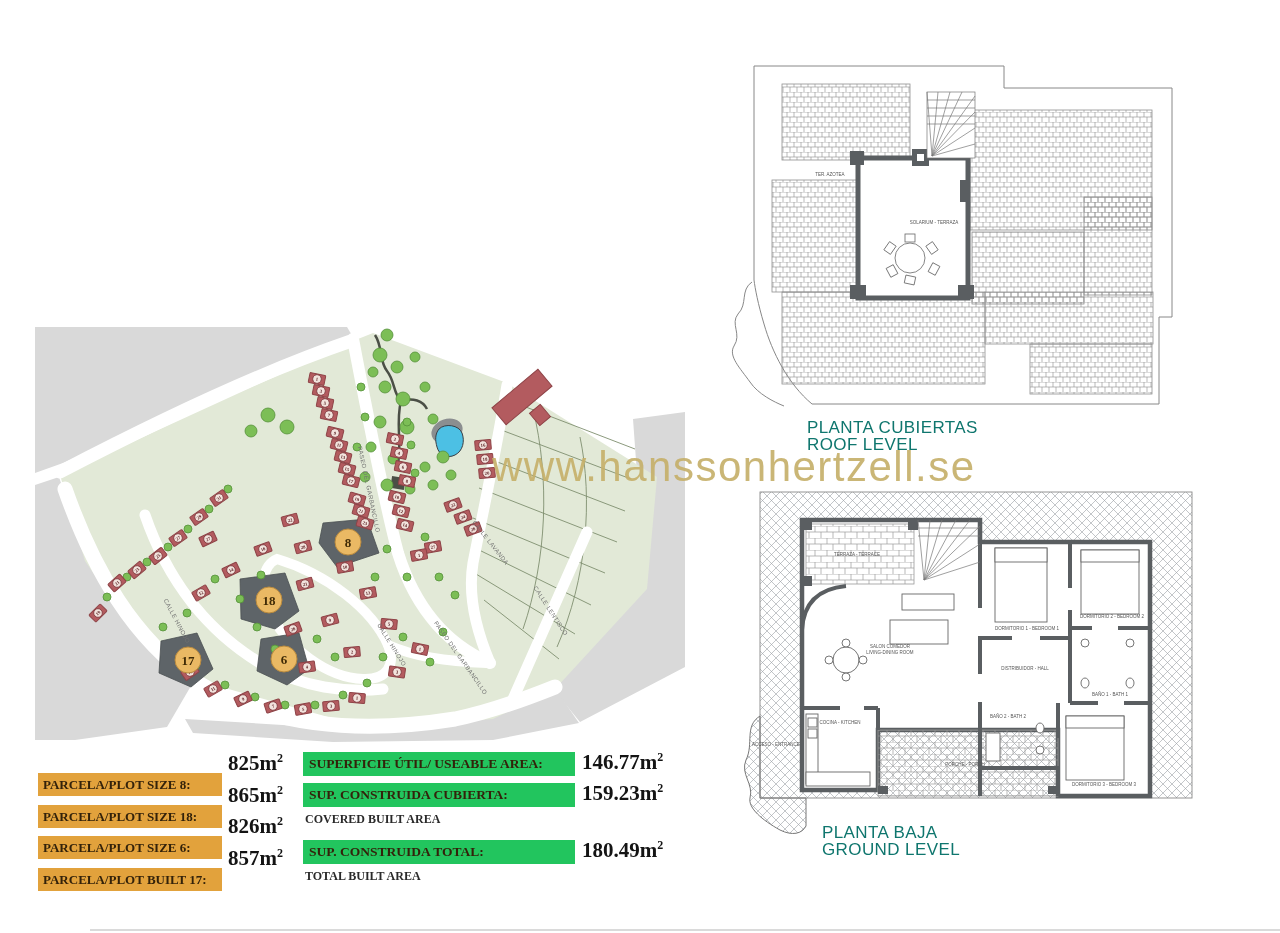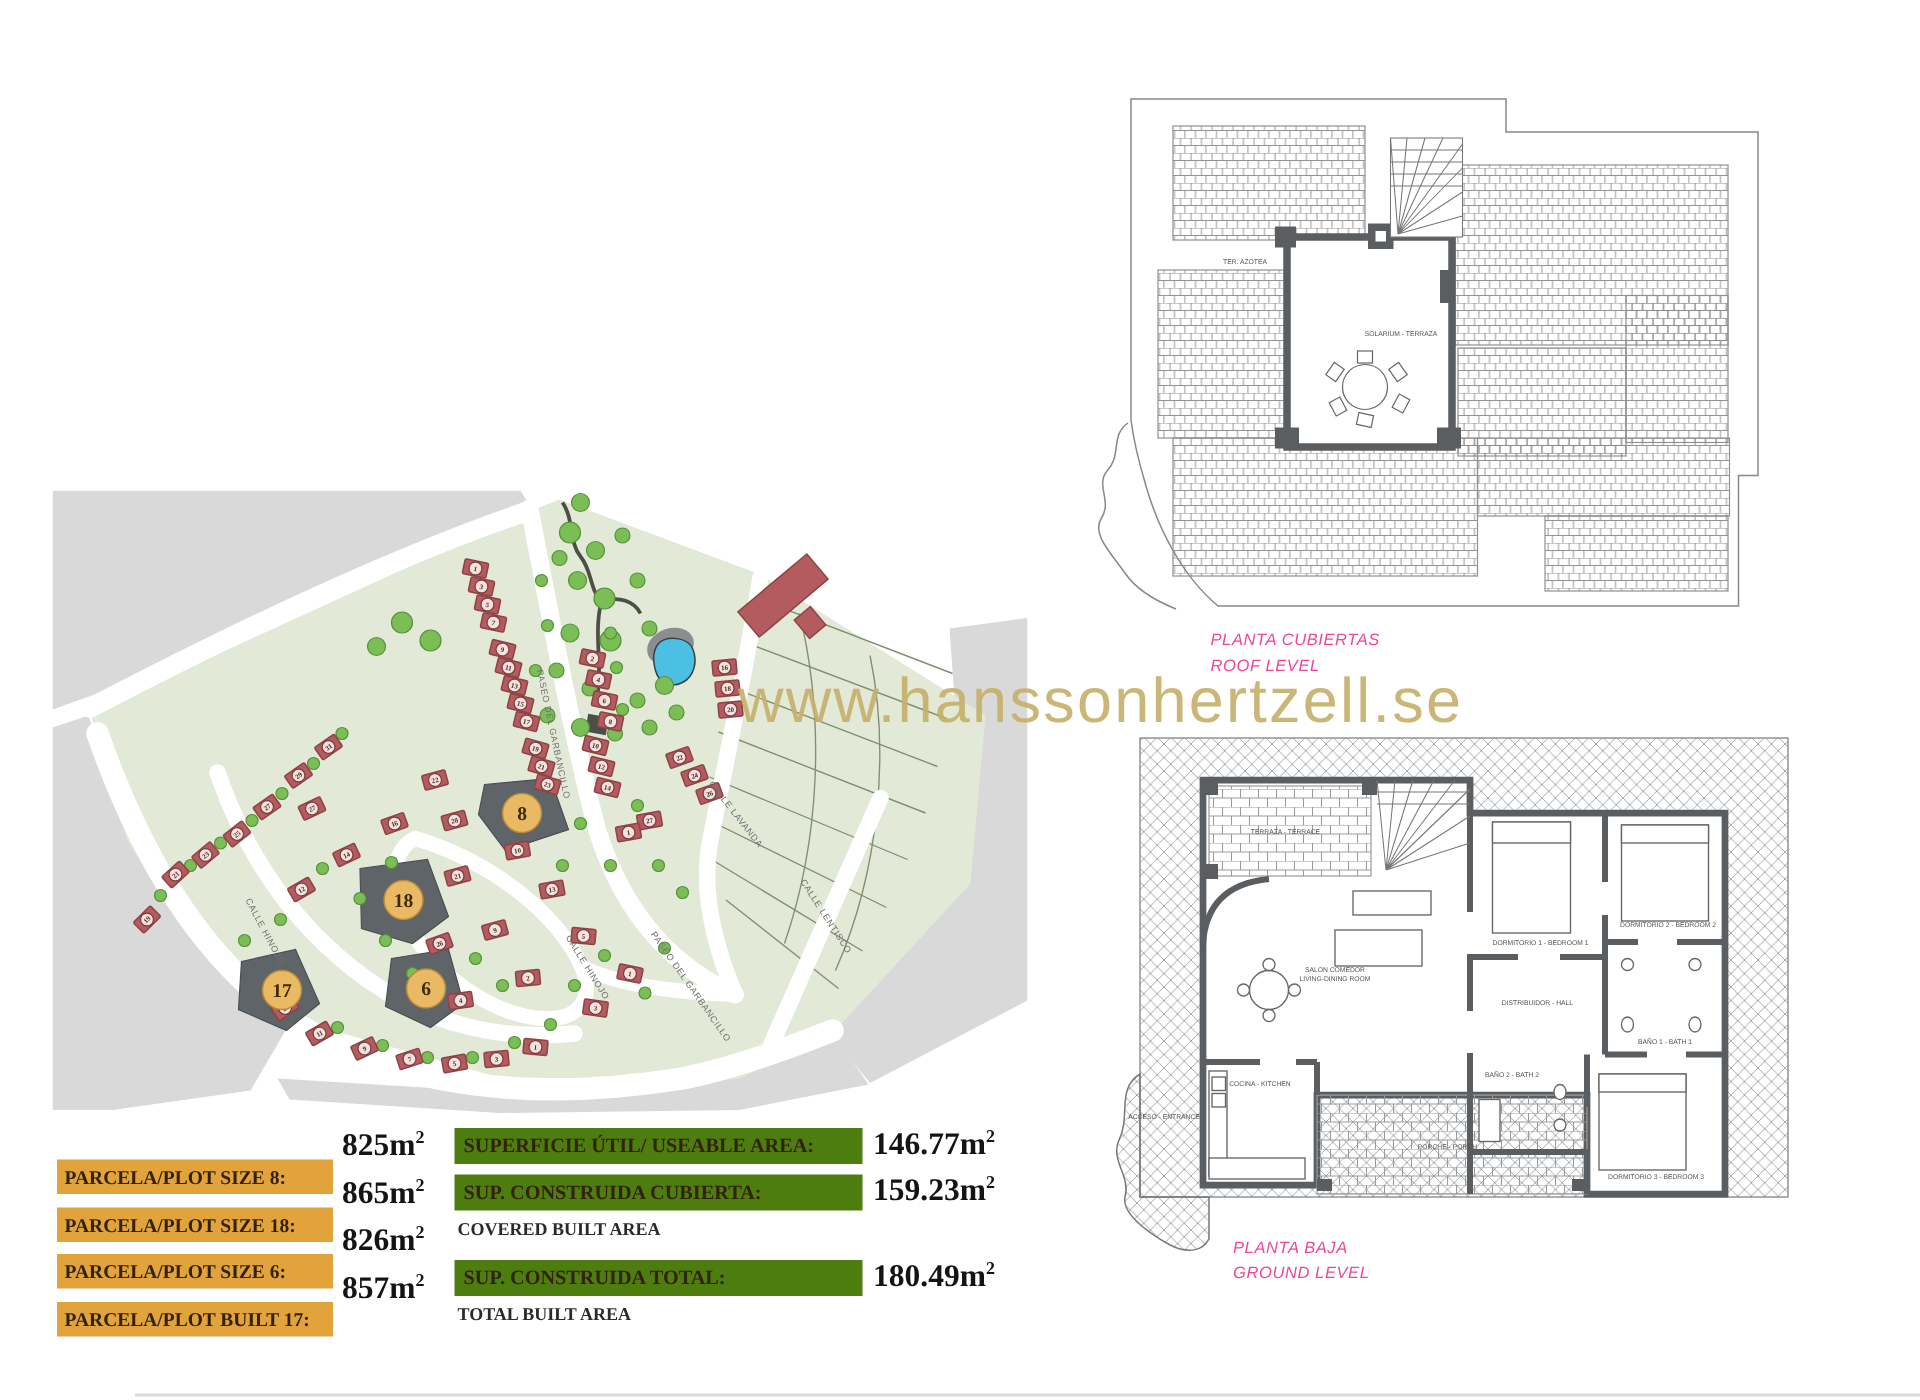--- a/index.html
+++ b/index.html
@@ -3,27 +3,27 @@
 <meta charset="utf-8">
 <style>
   html,body{margin:0;padding:0;background:#ffffff;}
   body{width:1280px;height:933px;position:relative;overflow:hidden;
        font-family:"Liberation Sans",sans-serif;}
   .abs{position:absolute;}
   
   #watermark{left:492px;top:443px;font-size:42px;letter-spacing:1.5px;
     color:rgba(198,176,106,0.92);white-space:nowrap;z-index:30;}
   
-  .plan-caption{color:#ec4899;font-size:11px;line-height:17px;letter-spacing:.4px;z-index:5;font-style:italic;}
+  .plan-caption{color:#0f766e;font-size:17px;line-height:17px;letter-spacing:.4px;z-index:5;}
   
   .prow{position:absolute;left:0;width:700px;height:26px;}
   .obox{position:absolute;left:38px;width:184px;height:23px;background:#E2A23C;
     color:#33220a;font-family:"Liberation Serif",serif;font-weight:bold;
     font-size:13px;line-height:23px;padding-left:5px;box-sizing:border-box;white-space:nowrap;margin-top:20px;}
-  .obox2{position:absolute;left:303px;width:272px;height:24px;background:#4d7c0f;
+  .obox2{position:absolute;left:303px;width:272px;height:24px;background:#22c55e;
     color:#33220a;font-family:"Liberation Serif",serif;font-weight:bold;
     font-size:13.5px;line-height:24px;padding-left:6px;box-sizing:border-box;white-space:nowrap;}
   .pval{position:absolute;left:228px;top:-2px;font-family:"Liberation Serif",serif;
     font-weight:bold;font-size:21px;color:#141414;white-space:nowrap;}
   .pval2{position:absolute;left:582px;top:-2px;font-family:Liberation Serif, serif;
     font-weight:bold;font-size:21px;color:#141414;white-space:nowrap;}
   .pval sup,.pval2 sup{font-size:12px;}
   .subrow{position:absolute;left:305px;font-family:"Liberation Serif",serif;
     font-weight:bold;font-size:12px;color:#2a2a2a;white-space:nowrap;}
   #bottom-edge{left:90px;top:929px;width:1190px;height:2px;background:#dadada;}

